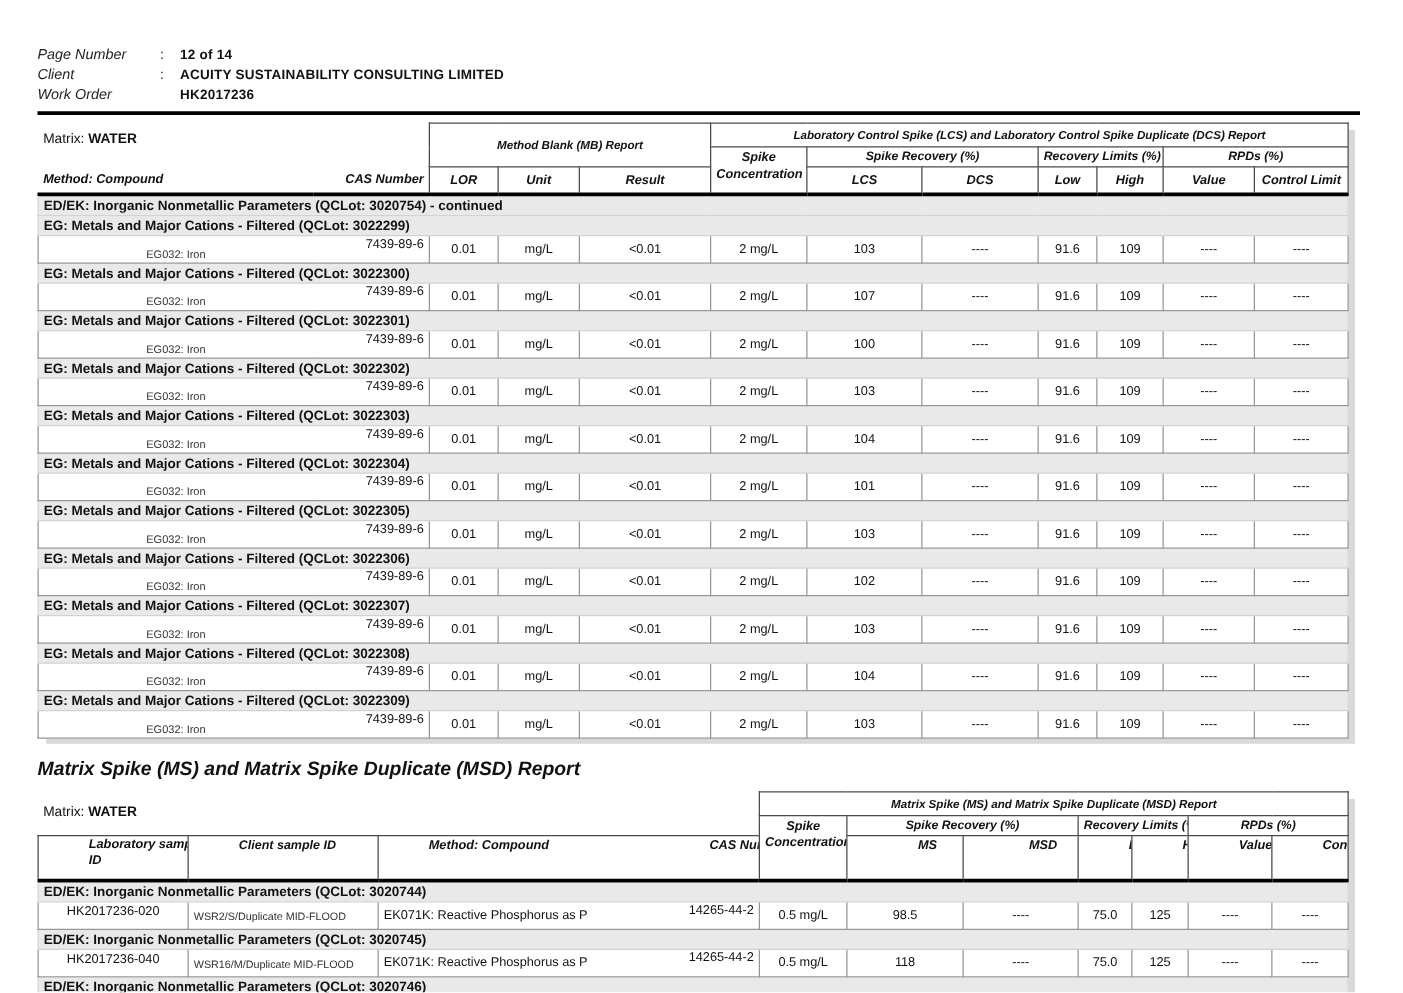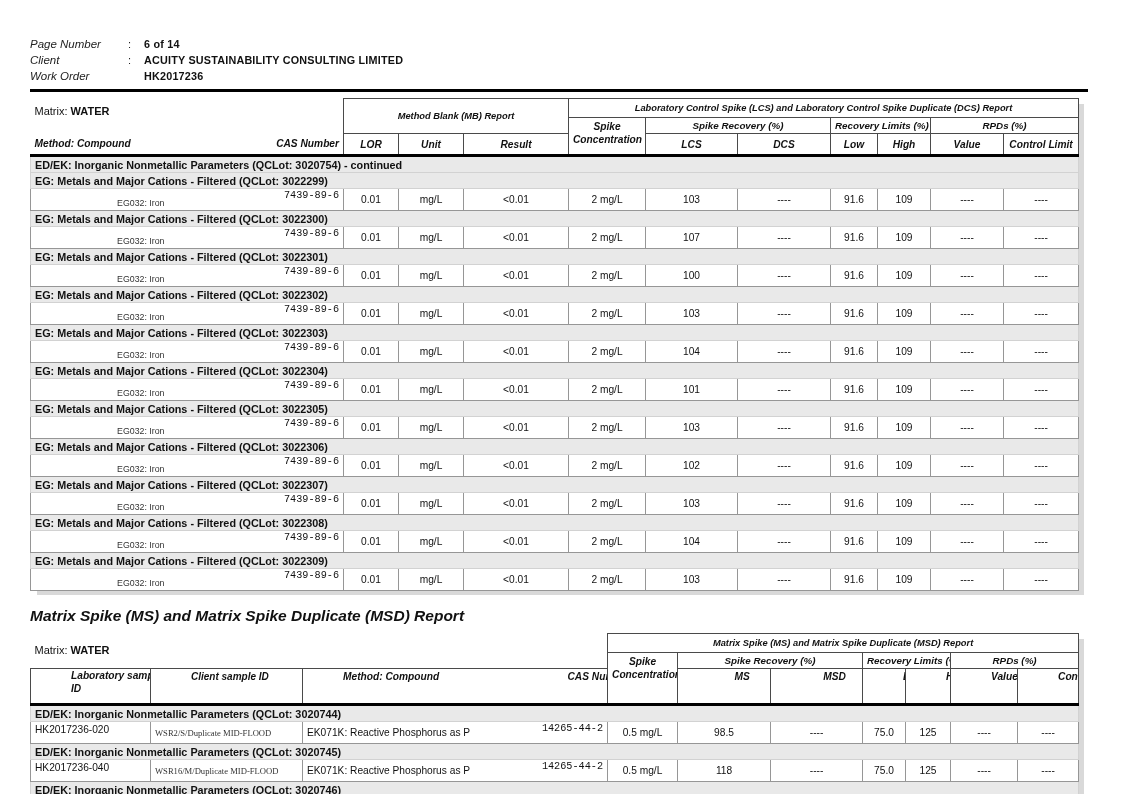--- a/index.html
+++ b/index.html
@@ -34,44 +34,44 @@
   .plain-lbl { border:none; font-style:italic; font-weight:bold; font-size:10.2px; }
   .al { text-align:left;margin-top:43px; } .ar { text-align:right;margin-top:14px; }
   .vt { vertical-align:top;padding-left:40px; }
 
   tr.section td { background:#e9e9e9; font-weight:bold; font-size:10.8px; height:15px;
                   border:1px solid #d2d2d2; text-align:left; }
   tr.data td { background:#fff; border:1px solid #969696; height:19px; text-align:center;
                font-size:10.2px; }
   tr.data td.compound { text-align:center; font-size:8.8px; color:#333; border-right:0;
                         vertical-align:bottom; padding-bottom:2px; }
-  tr.data td.cas { text-align:right; border-left:0; vertical-align:top; padding-top:1px;font-family:Liberation Mono, monospace; }
-  tr.data td.labid { text-align:left; vertical-align:top; padding-top:2px; }
-  tr.data td.clientid { text-align:left; font-size:8.6px; color:#333;font-family:Liberation Serif, serif; }
+  tr.data td.cas { text-align:right; border-left:0; vertical-align:top; padding-top:1px; }
+  tr.data td.labid { text-align:center; vertical-align:top; padding-top:2px; }
+  tr.data td.clientid { text-align:left; font-size:8.6px; color:#333; }
   tr.data td.compound2 { text-align:left; border-right:0; }
 
   .ms-heading { font-style:italic; font-weight:bold; font-size:15.5px; margin:16px 0 8px 0; }
   .t1 { margin-top:6px; }
   .t2 { }
   .lab2line { line-height:13px; }
 </style>
 </head>
 <body>
 
 <div class="page">
 
 
   <div class="content">
 
     <div class="hdr-block">
 
         <div class="hdr-row">
           <span class="hdr-label">Page Number</span>
           <span class="hdr-sep">:</span>
-          <span class="hdr-value">6 of 14</span>
+          <span class="hdr-value">12 of 14</span>
         </div>
 
         <div class="hdr-row">
           <span class="hdr-label">Client</span>
           <span class="hdr-sep">:</span>
           <span class="hdr-value">ACUITY SUSTAINABILITY CONSULTING LIMITED</span>
         </div>
 
         <div class="hdr-row">
           <span class="hdr-label">Work Order</span>

